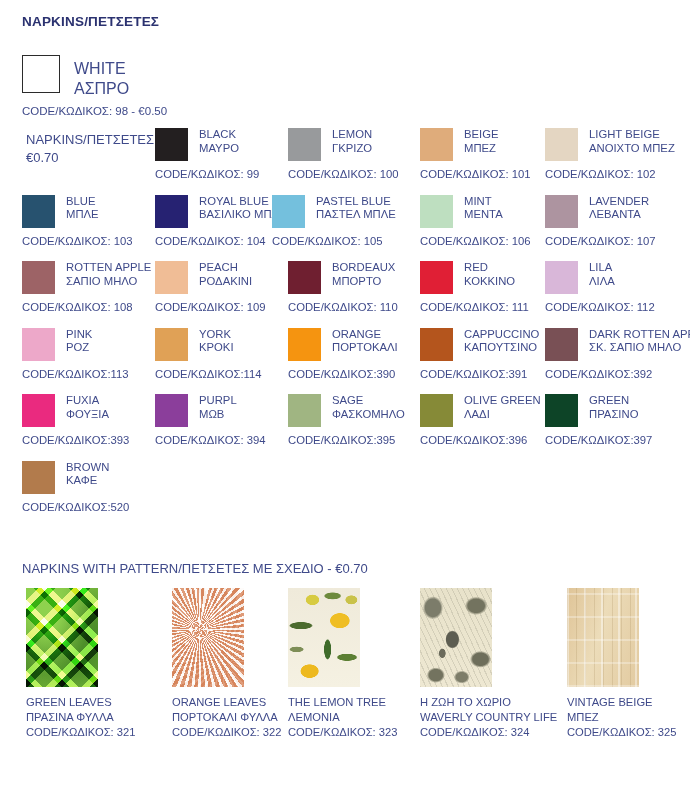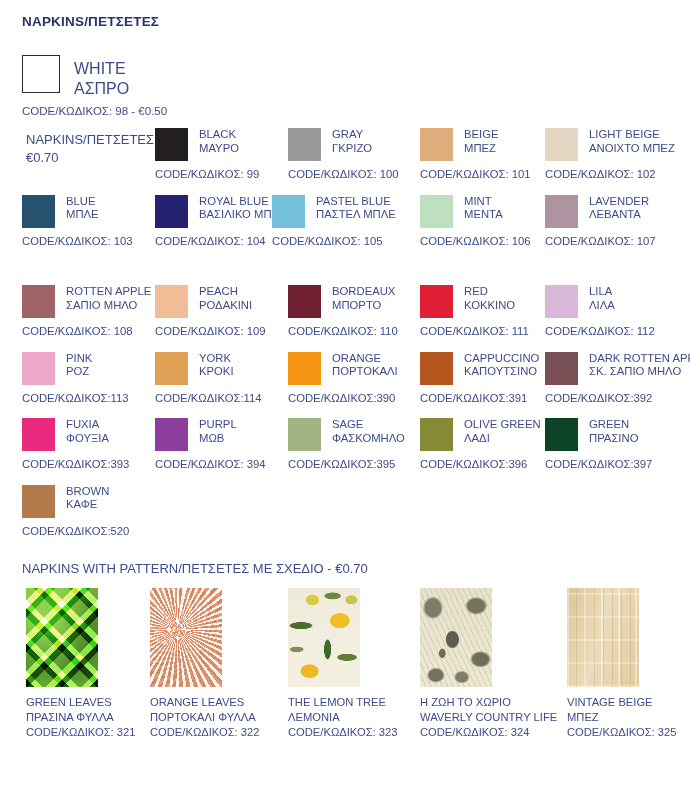--- a/index.html
+++ b/index.html
@@ -218,21 +218,21 @@
             <div>BLACK</div>
             <div>ΜΑΥΡΟ</div>
           </div>
         </div>
         <div class="code">CODE/ΚΩΔΙΚΟΣ: 99</div>
       </div>
       <div class="swatch-cell" style="left: 288px;">
         <div class="swatch-head">
           <div class="chip" style="background: rgb(152, 154, 156);"></div>
           <div class="labels">
-            <div>GRAY</div>
+            <div>LEMON</div>
             <div>ΓΚΡΙΖΟ</div>
           </div>
         </div>
         <div class="code">CODE/ΚΩΔΙΚΟΣ: 100</div>
       </div>
       <div class="swatch-cell" style="left: 420px;">
         <div class="swatch-head">
           <div class="chip" style="background: rgb(223, 172, 123);"></div>
           <div class="labels">
             <div>BEIGE</div>
@@ -297,21 +297,21 @@
         <div class="swatch-head">
           <div class="chip" style="background: rgb(173, 148, 160);"></div>
           <div class="labels">
             <div>LAVENDER</div>
             <div>ΛΕΒΑΝΤΑ</div>
           </div>
         </div>
         <div class="code">CODE/ΚΩΔΙΚΟΣ: 107</div>
       </div>
     </div>
-    <div class="swatch-row" style="height: 66.5px; margin-top: 24px;">
+    <div class="swatch-row" style="height: 66.5px;">
       <div class="swatch-cell" style="left: 22px;">
         <div class="swatch-head">
           <div class="chip" style="background: rgb(157, 99, 102);"></div>
           <div class="labels">
             <div>ROTTEN APPLE</div>
             <div>ΣΑΠΙΟ ΜΗΛΟ</div>
           </div>
         </div>
         <div class="code">CODE/ΚΩΔΙΚΟΣ: 108</div>
       </div>
@@ -480,21 +480,21 @@
     <div class="pattern-cell" style="left: 18px; margin-left: 8px;">
       <div class="thumb">
         <div class="tex tex-green-leaves"></div>
       </div>
       <div class="pattern-labels">
         <div>GREEN LEAVES</div>
         <div>ΠΡΑΣΙΝΑ ΦΥΛΛΑ</div>
         <div>CODE/ΚΩΔΙΚΟΣ: 321</div>
       </div>
     </div>
-    <div class="pattern-cell" style="left: 150px;">
+    <div class="pattern-cell" style="left: 172px;">
       <div class="thumb">
         <div class="tex tex-orange-leaves"></div>
       </div>
       <div class="pattern-labels">
         <div>ORANGE LEAVES</div>
         <div>ΠΟΡΤΟΚΑΛΙ ΦΥΛΛΑ</div>
         <div>CODE/ΚΩΔΙΚΟΣ: 322</div>
       </div>
     </div>
     <div class="pattern-cell" style="left: 288px;">

